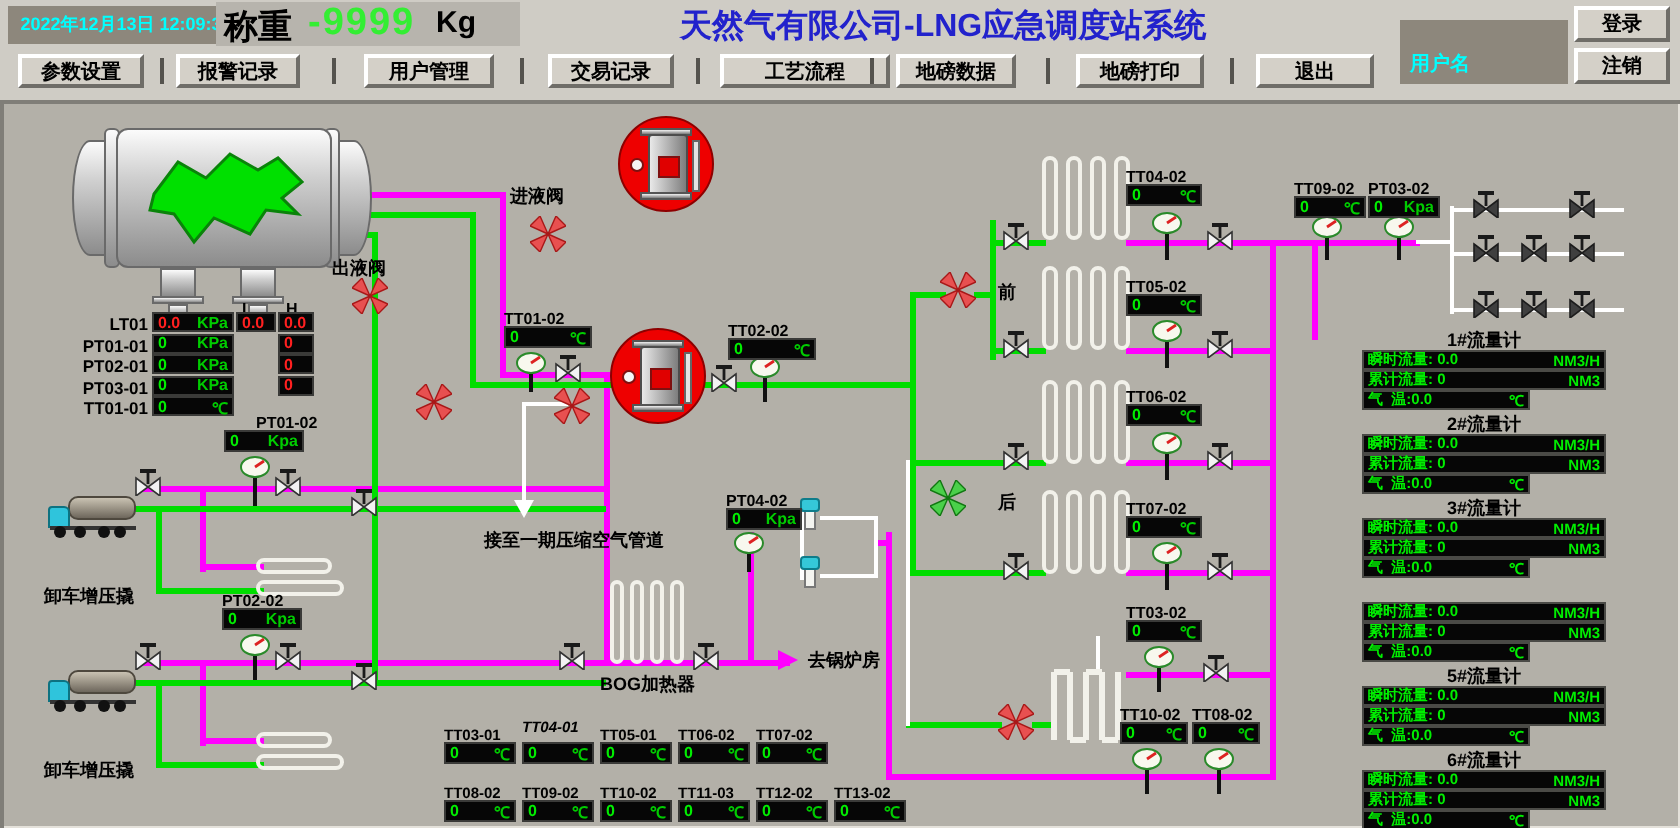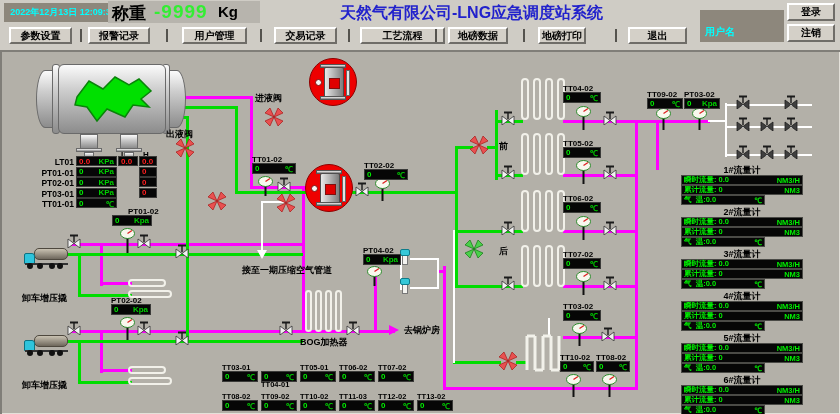--- a/index.html
+++ b/index.html
@@ -72,21 +72,21 @@
     <div id="userbox" class="panelbox">用户名</div>
     <div class="btn3d" style="left:787px;top:3px;width:48px;height:18px;">登录</div>
     <div class="btn3d" style="left:787px;top:24px;width:48px;height:18px;">注销</div>
     <div id="menubar"></div>
   <div class="btn3d menu-btn" style="left: 9px; width: 63px;">参数设置</div>
       <div class="btn3d menu-btn" style="left: 88px; width: 62px;">报警记录</div>
       <div class="btn3d menu-btn" style="left: 182px; width: 65px;">用户管理</div>
       <div class="btn3d menu-btn" style="left: 274px; width: 63px;">交易记录</div>
       <div class="btn3d menu-btn" style="left: 360px; width: 85px;">工艺流程</div>
       <div class="btn3d menu-btn" style="left: 448px; width: 60px;">地磅数据</div>
-      <div class="btn3d menu-btn" style="left: 538px; width: 48px;">地磅打印</div>
+      <div class="btn3d menu-btn" style="left: 538px; width: 64px;">地磅打印</div>
       <div class="btn3d menu-btn" style="left: 628px; width: 59px;">退出</div>
       <div class="sep" style="left: 80px;"></div>
       <div class="sep" style="left: 166px;"></div>
       <div class="sep" style="left: 260px;"></div>
       <div class="sep" style="left: 348px;"></div>
       <div class="sep" style="left: 435px;"></div>
       <div class="sep" style="left: 523px;"></div>
       <div class="sep" style="left: 615px;"></div>
     </div>
   <div id="canvas">
@@ -638,21 +638,21 @@
       <div class="plabel" style="position: absolute; left: 596px; top: 303px;">TT08-02</div>
       <div class="pbox" style="position: absolute; left: 596px; top: 311px; width: 34px;">
         <span class="v">0</span>
         <span class="u">℃</span>
       </div>
       <div class="plabel" style="position: absolute; left: 222px; top: 313px; font-size: 7.5px;">TT03-01</div>
       <div class="pbox" style="position: absolute; left: 222px; top: 321px; width: 36px;">
         <span class="v">0</span>
         <span class="u">℃</span>
       </div>
-      <div class="plabel" style="position: absolute; left: 261px; top: 330px; font-size: 7.5px;">TT04-01</div>
+      <div class="plabel" style="position: absolute; left: 261px; top: 309px; font-size: 7.5px; font-style: italic;">TT04-01</div>
       <div class="pbox" style="position: absolute; left: 261px; top: 321px; width: 36px;">
         <span class="v">0</span>
         <span class="u">℃</span>
       </div>
       <div class="plabel" style="position: absolute; left: 300px; top: 313px; font-size: 7.5px;">TT05-01</div>
       <div class="pbox" style="position: absolute; left: 300px; top: 321px; width: 36px;">
         <span class="v">0</span>
         <span class="u">℃</span>
       </div>
       <div class="plabel" style="position: absolute; left: 339px; top: 313px; font-size: 7.5px;">TT06-02</div>
@@ -700,21 +700,20 @@
       <div class="fm-row" style="position: absolute; left: 681px; top: 135px; width: 122px;"><span>累计流量: 0</span><span class="ru">NM3</span></div>
       <div class="fm-row" style="position: absolute; left: 681px; top: 145px; width: 84px;"><span>气  温:0.0</span><span class="ru">℃</span></div>
       <div class="fm-title" style="position: absolute; left: 681px; top: 156px;">2#流量计</div>
       <div class="fm-row" style="position: absolute; left: 681px; top: 167px; width: 122px;"><span>瞬时流量: 0.0</span><span class="ru">NM3/H</span></div>
       <div class="fm-row" style="position: absolute; left: 681px; top: 177px; width: 122px;"><span>累计流量: 0</span><span class="ru">NM3</span></div>
       <div class="fm-row" style="position: absolute; left: 681px; top: 187px; width: 84px;"><span>气  温:0.0</span><span class="ru">℃</span></div>
       <div class="fm-title" style="position: absolute; left: 681px; top: 198px;">3#流量计</div>
       <div class="fm-row" style="position: absolute; left: 681px; top: 209px; width: 122px;"><span>瞬时流量: 0.0</span><span class="ru">NM3/H</span></div>
       <div class="fm-row" style="position: absolute; left: 681px; top: 219px; width: 122px;"><span>累计流量: 0</span><span class="ru">NM3</span></div>
       <div class="fm-row" style="position: absolute; left: 681px; top: 229px; width: 84px;"><span>气  温:0.0</span><span class="ru">℃</span></div>
-      <div class="fm-title" style="position: absolute; left: 681px; top: 240px;">4#流量计</div>
       <div class="fm-row" style="position: absolute; left: 681px; top: 251px; width: 122px;"><span>瞬时流量: 0.0</span><span class="ru">NM3/H</span></div>
       <div class="fm-row" style="position: absolute; left: 681px; top: 261px; width: 122px;"><span>累计流量: 0</span><span class="ru">NM3</span></div>
       <div class="fm-row" style="position: absolute; left: 681px; top: 271px; width: 84px;"><span>气  温:0.0</span><span class="ru">℃</span></div>
       <div class="fm-title" style="position: absolute; left: 681px; top: 282px;">5#流量计</div>
       <div class="fm-row" style="position: absolute; left: 681px; top: 293px; width: 122px;"><span>瞬时流量: 0.0</span><span class="ru">NM3/H</span></div>
       <div class="fm-row" style="position: absolute; left: 681px; top: 303px; width: 122px;"><span>累计流量: 0</span><span class="ru">NM3</span></div>
       <div class="fm-row" style="position: absolute; left: 681px; top: 313px; width: 84px;"><span>气  温:0.0</span><span class="ru">℃</span></div>
       <div class="fm-title" style="position: absolute; left: 681px; top: 324px;">6#流量计</div>
       <div class="fm-row" style="position: absolute; left: 681px; top: 335px; width: 122px;"><span>瞬时流量: 0.0</span><span class="ru">NM3/H</span></div>
       <div class="fm-row" style="position: absolute; left: 681px; top: 345px; width: 122px;"><span>累计流量: 0</span><span class="ru">NM3</span></div>

